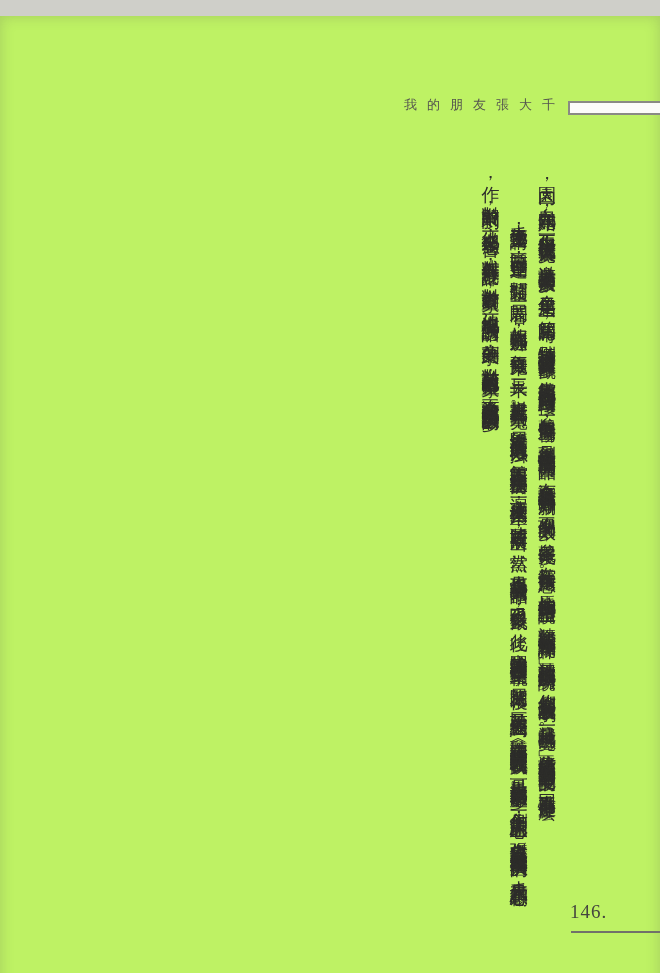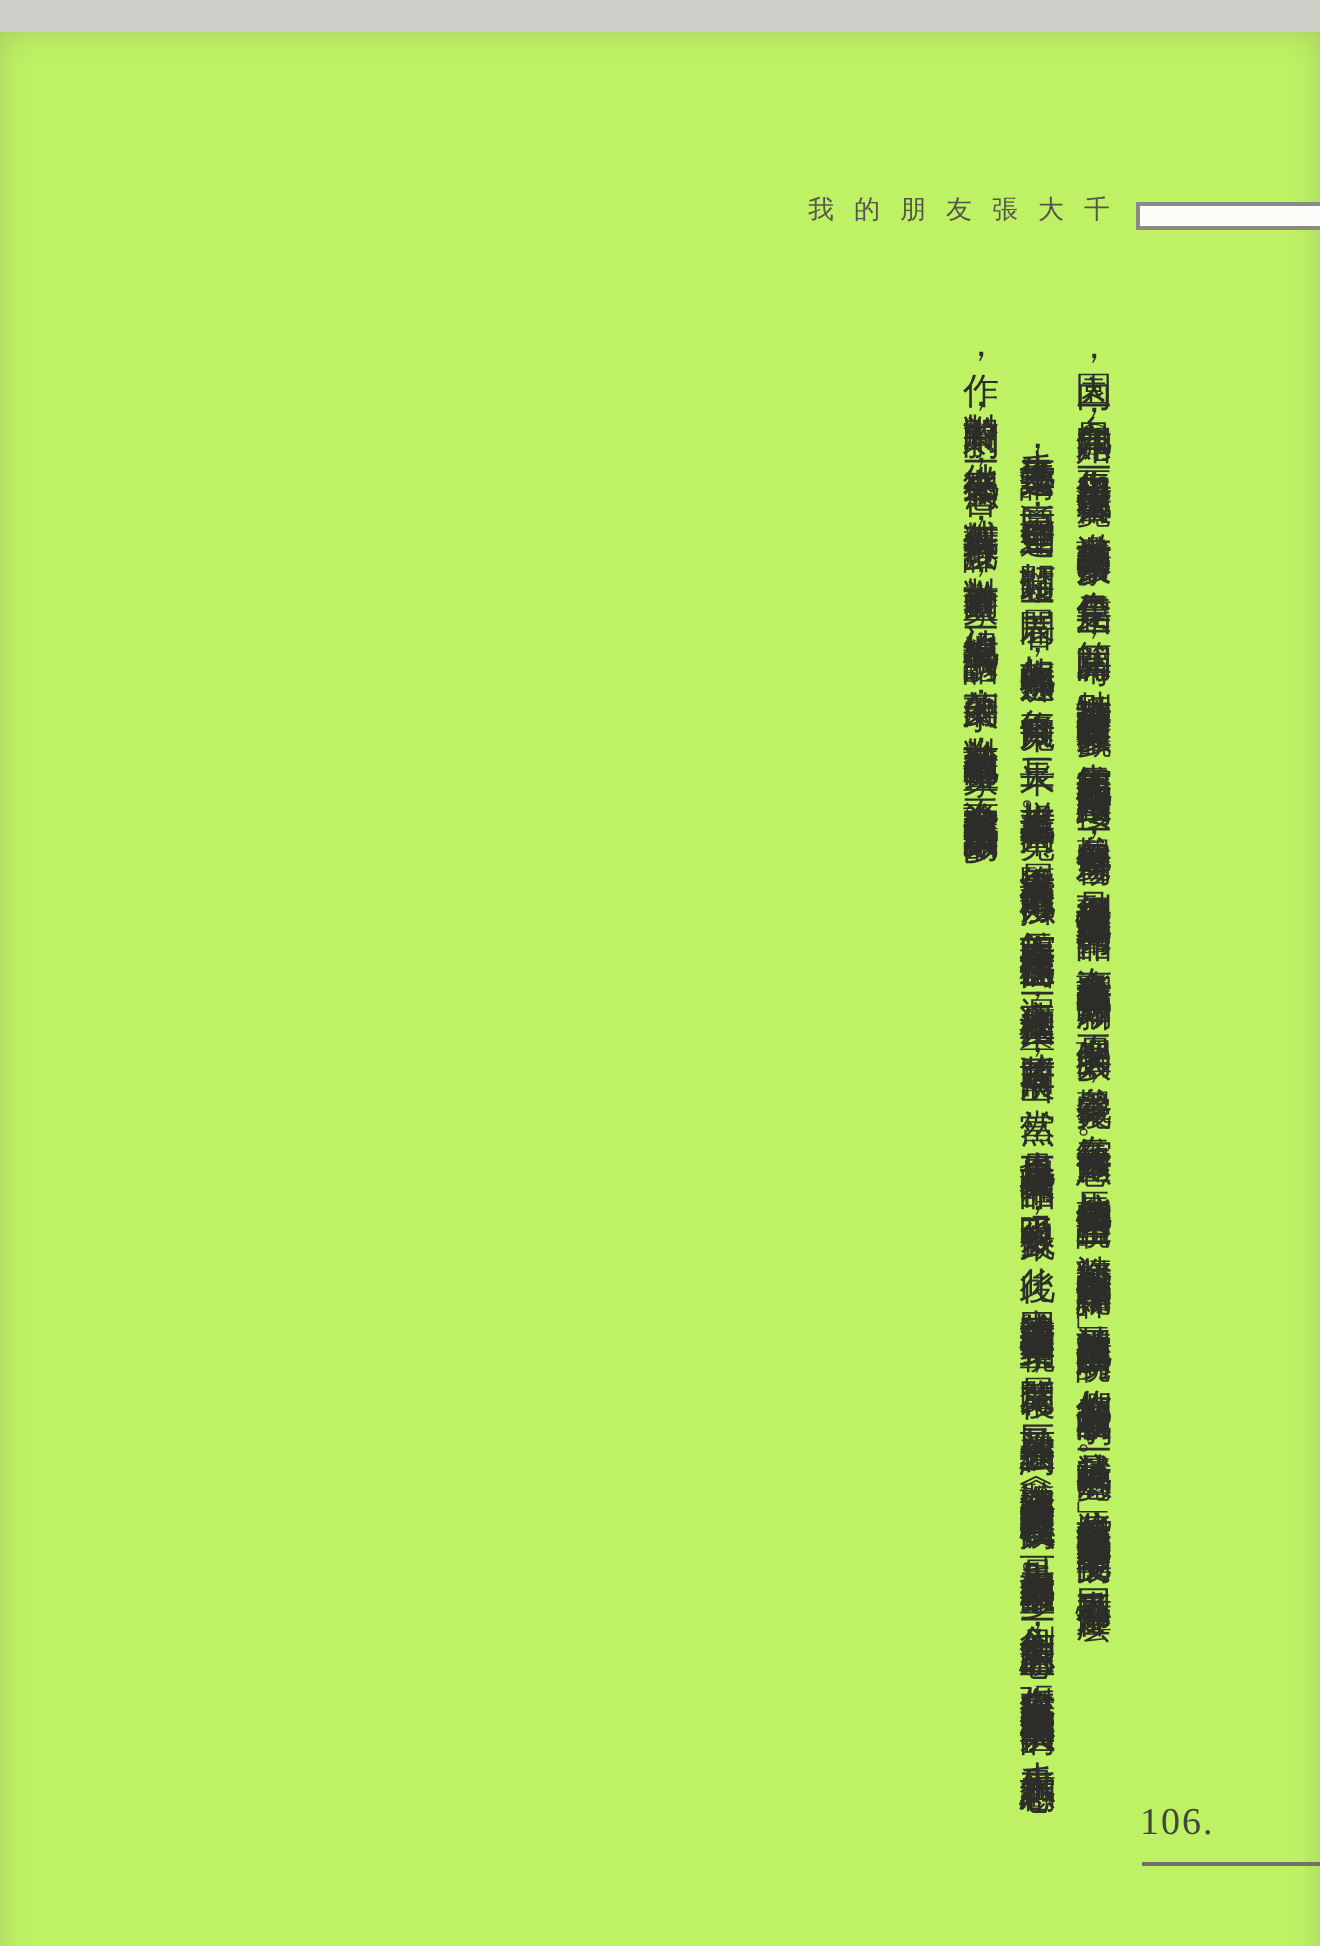--- a/index.html
+++ b/index.html
@@ -82,17 +82,17 @@
 
   <div class="running-title">我的朋友張大千</div>
 
   <div class="header-rule-box"></div>
 
   <div class="body-text">
     <p>園內，自一九六〇年開始，每兩年舉行一次近代藝術展覽，邀請世界的藝術家參展；今年是第二屆。第一屆開幕時，特別邀請林語堂博士自美國專程來參觀，由館長馬他拉所親自陪同自一樓到三樓，參觀每一個展覽會場，見到很多稀奇古怪琳瑯滿目的「藝術」作品，有許多所謂近代藝術作品過分新潮，不易理解的太多；參觀完畢後，在館長接待室內休息。馬拉他所館長問語堂博士說：「請您對這些近代藝術創作給點批評。」林語堂用他那幽默的口吻說：「你們都知皇帝新衣的故事嗎？這就是我唯一的感覺。」這些作品很多是頭腦不前進的老古董不能接受的，因爲看不懂那是什麼？</p>
     <p class="indent">大千先生接受了邀請，〈巨荷圖〉已空運到達，打開裝箱，展開一看，如此大幅六條通屏，每條寬兩米、長三米，拼起來就有三米高十二米寬。展覽會場沒有這麼大的地方可以掛，館長立即下令在三樓扶梯前正面，漏夜建立一座大招壁，才將〈巨荷圖〉展出，當然，也是全會場中最大的一幅作品，吸引了很多觀衆，此後，中國的繪畫藝術才在巴西受到重視。展覽閉幕後，巨荷又被空運去紐約；聽說在美國被《讀者文摘》總社以高價收買，可是大千先生親自到手的錢並不多。創作是一個畫家的心血，一張傑出作品更不是能以金錢來衡量其價值的。大千先生只顧悉心創作，對於中間剝削，他從來未發一句怨言，或對任何人有什麼批評，對於古今的畫家，他也絕沒有一句譭謗的話、刻薄的要求；對於前來請敎他的年輕畫家，不論當面或背後都是稱讚與鼓勵的多。</p>
   </div>
 
-  <div class="page-number">106.</div>
+  <div class="page-number">146.</div>
 
   <div class="footer-rule"></div>
 
 </div>
 
 </body></html>

